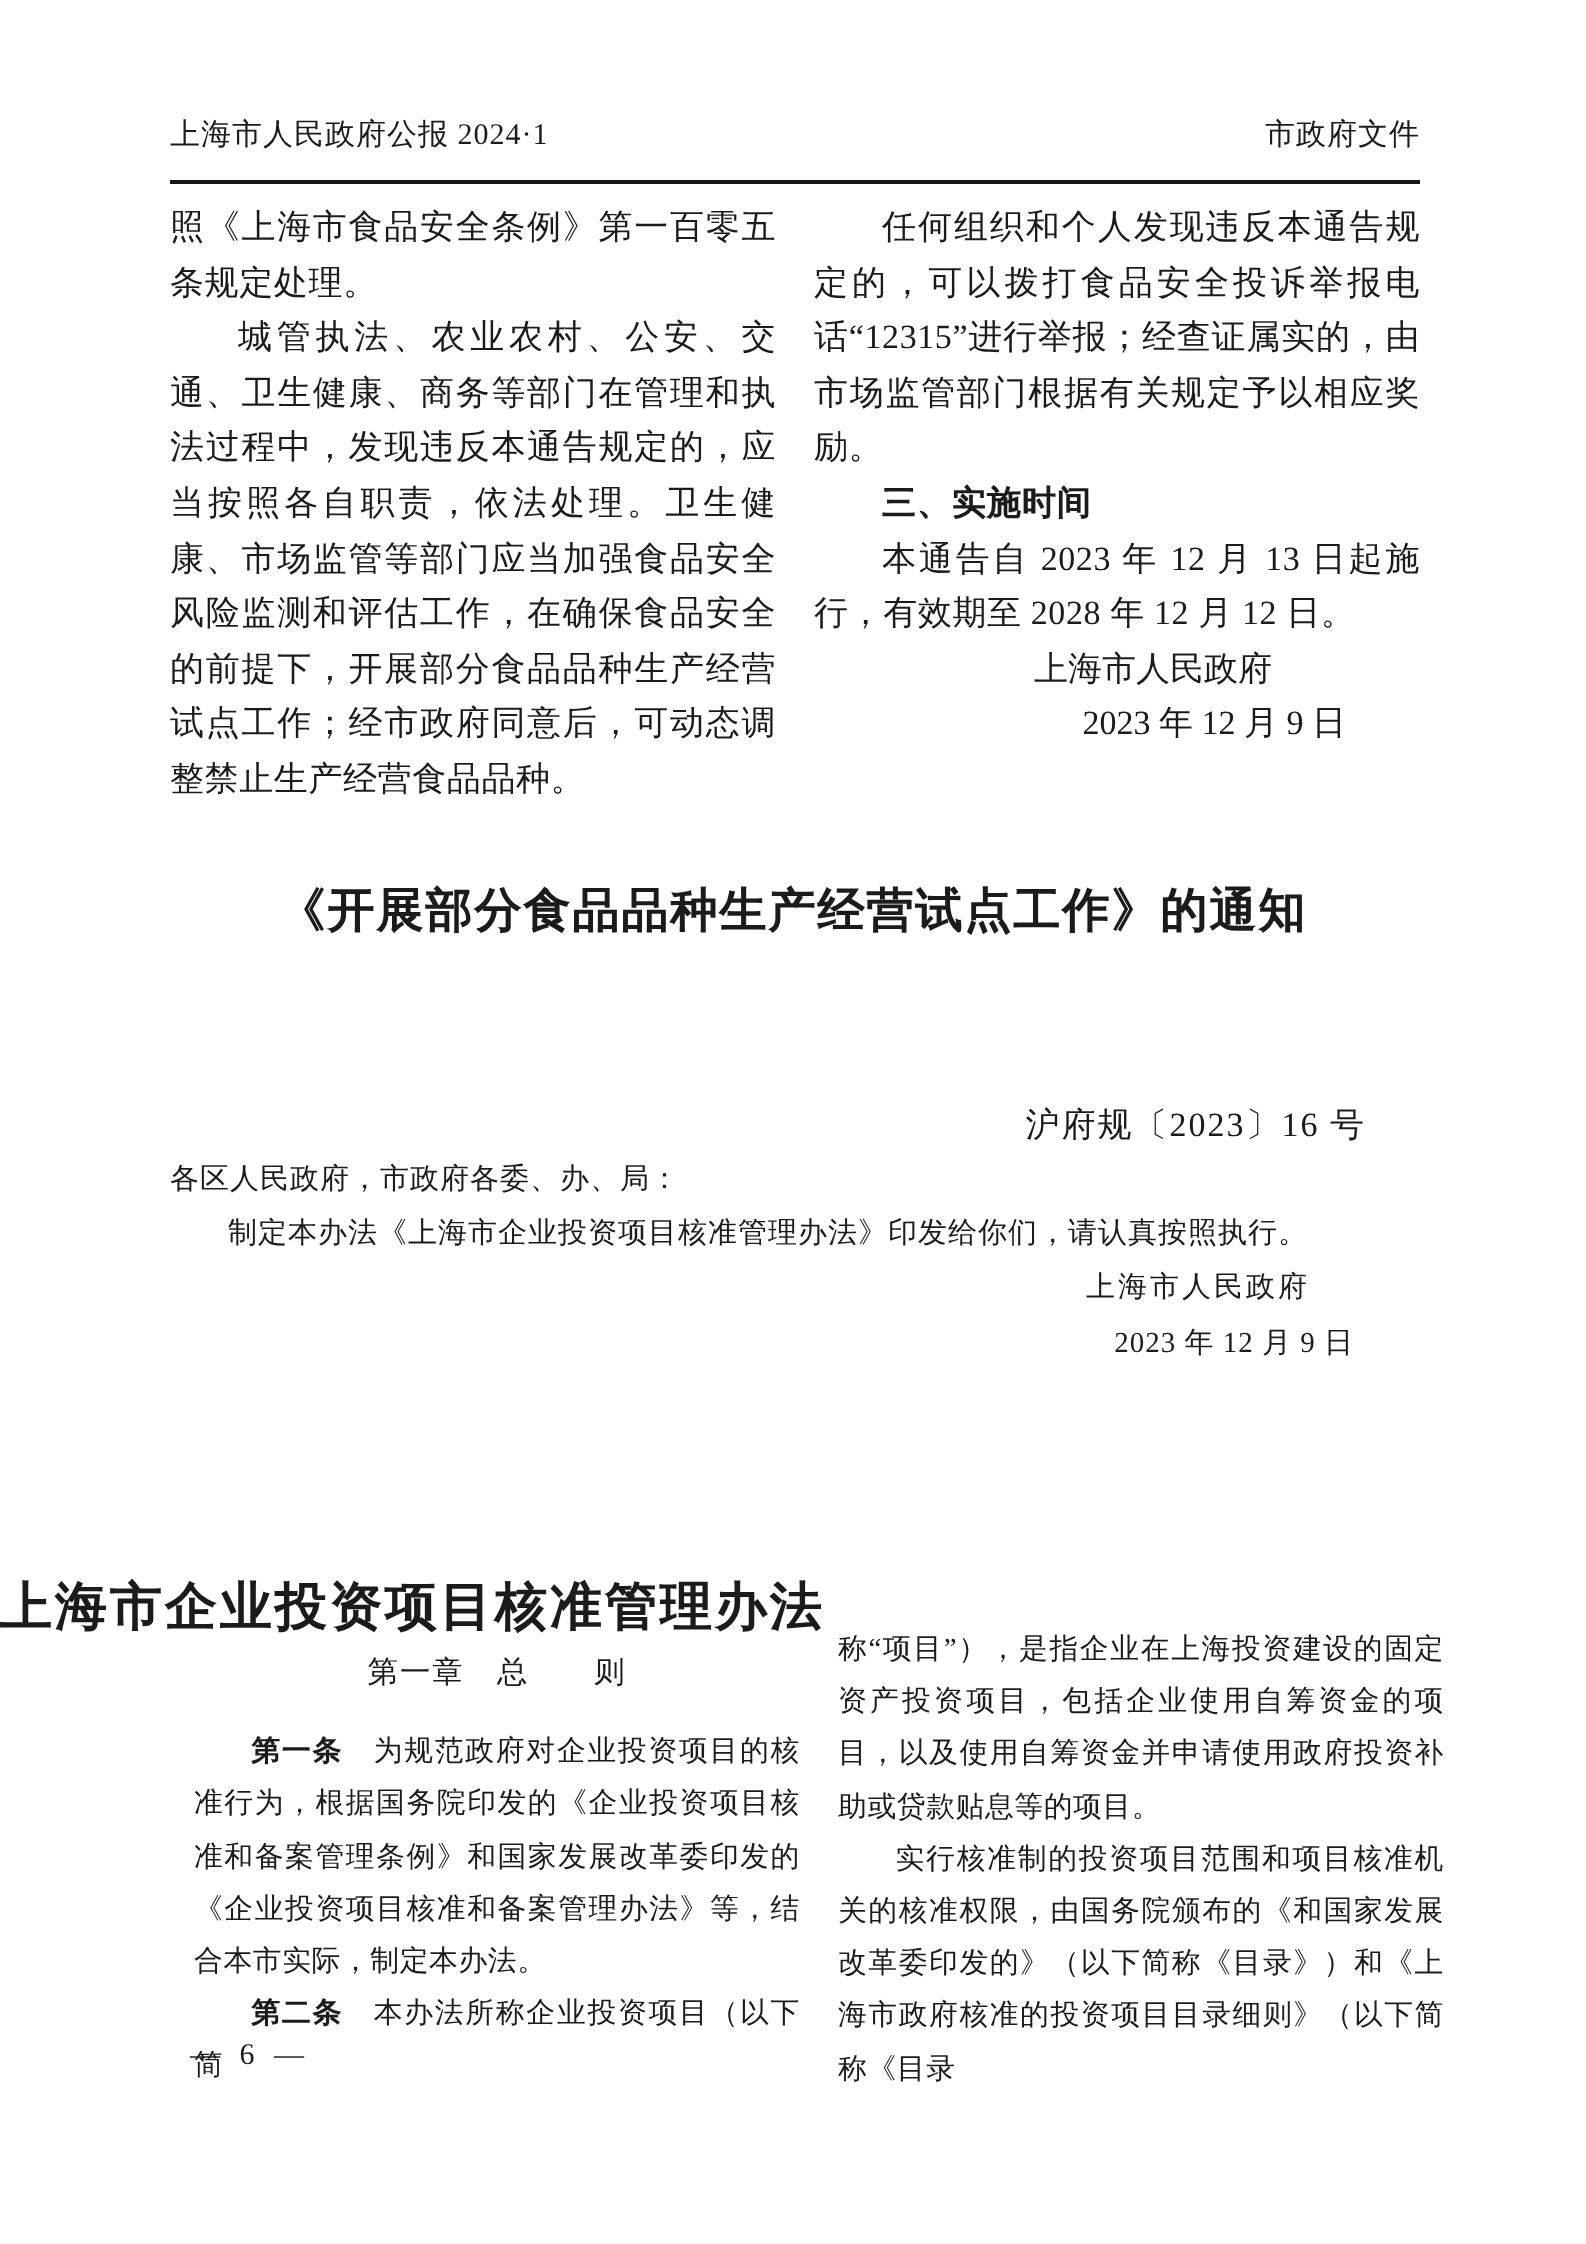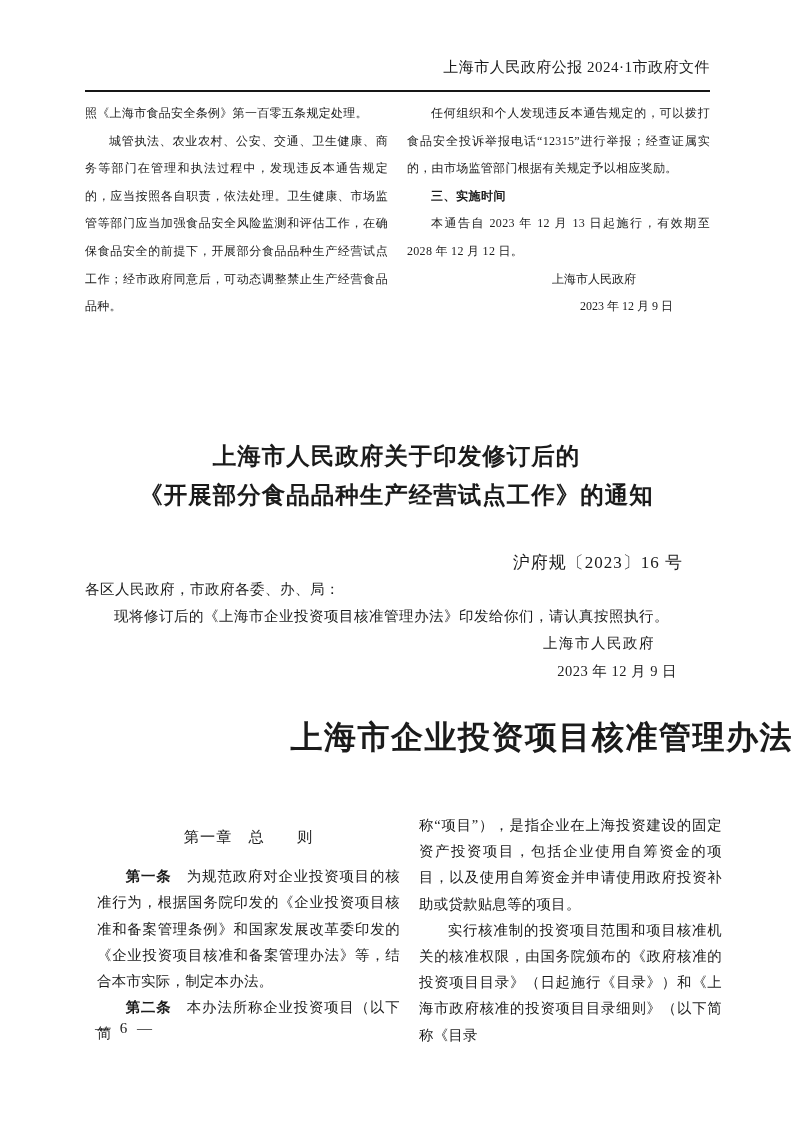--- a/index.html
+++ b/index.html
@@ -14,40 +14,40 @@
     overflow: hidden;
   }
 
   
   .gazette-header {
     position: absolute;
     left: 85px;
     width: 625px;
     top: 58px;
     display: flex;
-    justify-content: flex-end;
+    justify-content: space-between;
     align-items: flex-end;
     font-size: 15px;
     letter-spacing: 0.5px;
     padding-bottom: 13px;
     border-bottom: 2px solid #161616;
   }
 
   
   .cols {
     position: absolute;
     left: 85px;
     width: 625px;
     display: flex;
     gap: 19px;
   }
   .col { width: 303px; }
 
   .cols-top { top: 100px; }
-  .cols-top .col { font-size: 12px; line-height: 27.6px; }
+  .cols-top .col { font-size: 17px; line-height: 27.6px; }
 
   .cols-bottom { top: 812px; margin-left: 12px; }
   .cols-bottom .col { font-size: 14.4px; line-height: 26.2px; }
 
   .para { text-align: justify; text-indent: 2em; letter-spacing: 0.3px; }
   .para.no-indent { text-indent: 0; }
 
   .bold-run {
     font-family: Liberation Sans, sans-serif;
     font-weight: 700;
@@ -121,23 +121,23 @@
     padding-right: 33px;
     font-size: 14.5px;
     letter-spacing: 0.5px;
   }
 
   
   .measures-title {
     position: absolute;
     left: 0;
     width: 793px;
-    top: 716px;
-    text-align: right;
-    font-size: 32px;
+    top: 786px;
+    text-align: left;
+    font-size: 26px;
     font-weight: 700;
     letter-spacing: 1.5px;
   }
 
   .chapter-heading {
     text-align: center;
     font-size: 15.2px;
     letter-spacing: 1px;
     margin-top: 12px;
     margin-bottom: 13px;
@@ -170,39 +170,38 @@
     <div class="col">
       <p class="para">任何组织和个人发现违反本通告规定的，可以拨打食品安全投诉举报电话“12315”进行举报；经查证属实的，由市场监管部门根据有关规定予以相应奖励。</p>
       <p class="subhead">三、实施时间</p>
       <p class="para">本通告自 2023 年 12 月 13 日起施行，有效期至 2028 年 12 月 12 日。</p>
       <p class="sig-line" style="padding-right:74px;">上海市人民政府</p>
       <p class="sig-line" style="padding-right:37px;">2023 年 12 月 9 日</p>
     </div>
   </div>
 
   <div class="notice-title">
-    <div>上海市人民政府关于印发修订后的</div>
     <div>《开展部分食品品种生产经营试点工作》的通知</div>
   </div>
 
   <div class="doc-number">沪府规〔2023〕16 号</div>
   <div class="salutation">各区人民政府，市政府各委、办、局：</div>
-  <div class="notice-body">现将修订后的《上海市企业投资项目核准管理办法》印发给你们，请认真按照执行。</div>
+  <div class="notice-body">制定本办法《上海市企业投资项目核准管理办法》印发给你们，请认真按照执行。</div>
   <div class="notice-signer">上海市人民政府</div>
   <div class="notice-date">2023 年 12 月 9 日</div>
 
   <div class="measures-title">上海市企业投资项目核准管理办法</div>
 
   <div class="cols cols-bottom">
     <div class="col">
       <div class="chapter-heading">第一章　总　　则</div>
       <p class="para"><span class="bold-run">第一条</span><span>　为规范政府对企业投资项目的核准行为，根据国务院印发的《企业投资项目核准和备案管理条例》和国家发展改革委印发的《企业投资项目核准和备案管理办法》等，结合本市实际，制定本办法。</span></p>
       <p class="para"><span class="bold-run">第二条</span><span>　本办法所称企业投资项目（以下简</span></p>
     </div>
     <div class="col">
       <p class="para no-indent">称“项目”），是指企业在上海投资建设的固定资产投资项目，包括企业使用自筹资金的项目，以及使用自筹资金并申请使用政府投资补助或贷款贴息等的项目。</p>
-      <p class="para">实行核准制的投资项目范围和项目核准机关的核准权限，由国务院颁布的《政府核准的投资项目目录》（日起施行《目录》）和《上海市政府核准的投资项目目录细则》（以下简称《目录</p>
+      <p class="para">实行核准制的投资项目范围和项目核准机关的核准权限，由国务院颁布的《和国家发展改革委印发的》（以下简称《目录》）和《上海市政府核准的投资项目目录细则》（以下简称《目录</p>
     </div>
   </div>
 
   <div class="page-number">— 6 —</div>
 
 </div>
 
 </body></html>

